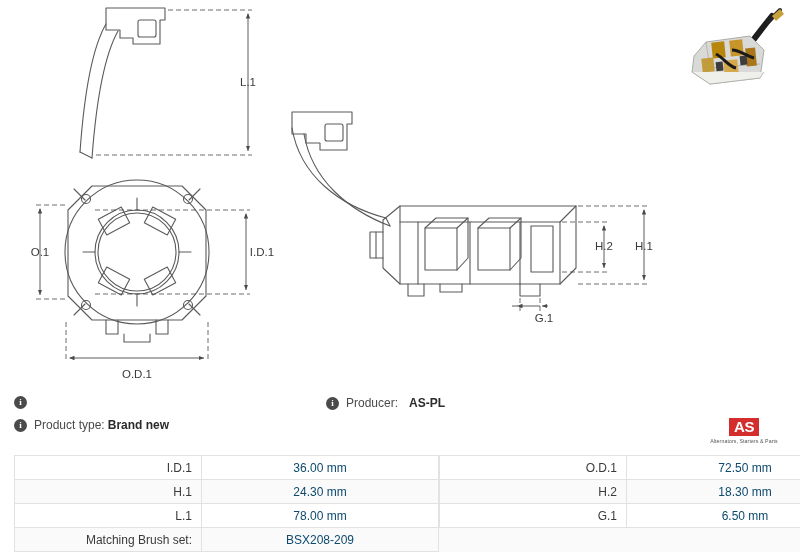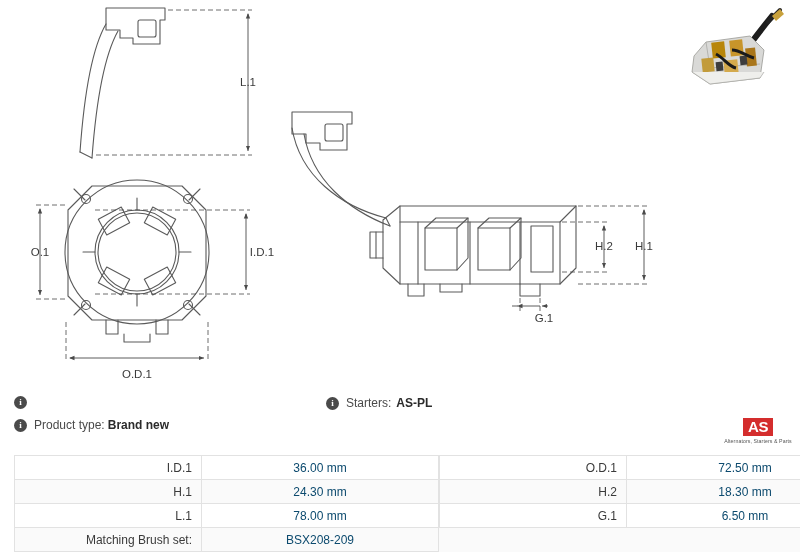--- a/index.html
+++ b/index.html
@@ -106,21 +106,21 @@
   .standard-line {
     color: #d42d2d;
     font-weight: bold;
     font-size: 12.5px;
     letter-spacing: .2px;
   }
 
   
   .as-logo {
     position: absolute;
-    right: 0;
+    right: 14px;
     top: 418px;
     width: 84px;
     text-align: center;
   }
   .as-logo .as-mark {
     display: inline-block;
     background: #d42d2d;
     color: #ffffff;
     font-weight: bold;
     font-size: 15px;
@@ -340,22 +340,22 @@
     </svg>
   </div>
 
   <div class="info">
     <div class="info-row">
       <div class="info-col col-b">
         <span class="i-icon">i</span>
       </div>
       <div class="info-col col-c">
         <span class="i-icon">i</span>
-        <span class="lbl">Starters:</span>
-        <span class="val-bold" style="margin-left:5px">AS-PL</span>
+        <span class="lbl">Producer:</span>
+        <span class="val-bold" style="margin-left:11px">AS-PL</span>
       </div>
     </div>
     <div class="info-row">
       <div class="info-col col-b">
         <span class="i-icon">i</span>
         <span class="lbl">Product type:</span>
         <span class="val-bold" style="margin-left:3px">Brand new</span>
       </div>
       <div class="info-col col-c"></div>
     </div>

